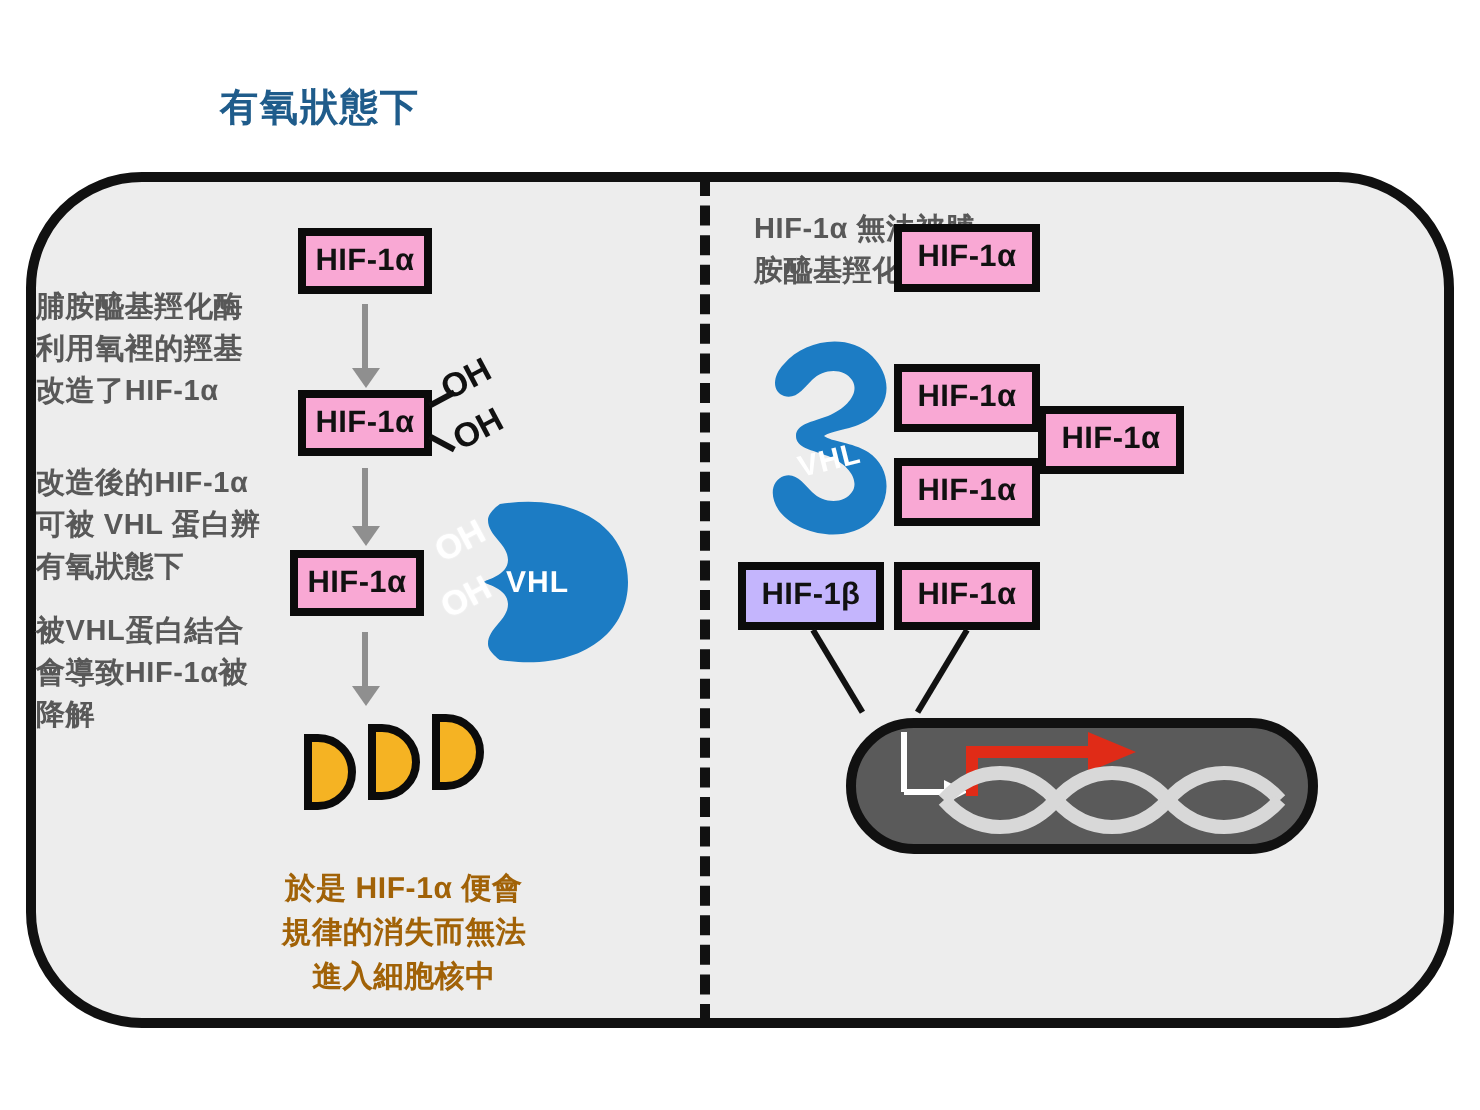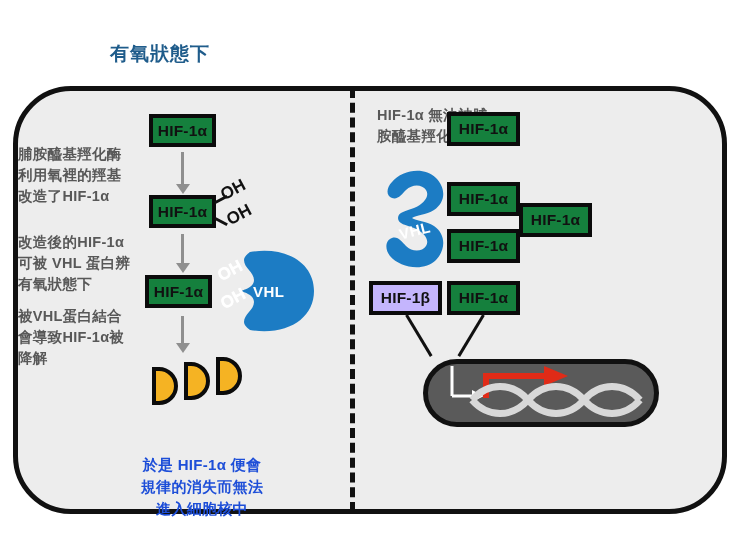--- a/index.html
+++ b/index.html
@@ -39,31 +39,31 @@
   #txt-l2{left:18px;top:232px;width:145px;}
   #txt-l3{left:18px;top:306px;width:140px;}
   #txt-r1{left:377px;top:105px;width:170px;}
   #txt-r2{left:596px;top:192px;width:140px;}
 
   
   .concl{
     position:absolute;font-weight:bold;font-size:15px;line-height:22px;
     text-align:center;white-space:pre-line;letter-spacing:.3px;
   }
-  #concl-left{left:96px;top:434px;width:212px;color:#1d4ed8;margin-top:20px;}
+  #concl-left{left:96px;top:434px;width:212px;color:#a16207;}
   #concl-right{left:398px;top:448px;width:292px;color:#cc3322;}
 
   
   .hifbox{
     position:absolute;box-sizing:border-box;
     border:4px solid #0b0b0b;
     display:flex;align-items:center;justify-content:center;
     font-weight:bold;font-size:15.5px;color:#111111;letter-spacing:.2px;
   }
-  .alpha{background:#15803d;}
+  .alpha{background:#f9a8d4;}
   .beta{background:#c4b5fd;}
 
   #box-a1{left:149px;top:114px;width:67px;height:33px;}
   #box-a2{left:149px;top:195px;width:67px;height:33px;}
   #box-a3{left:145px;top:275px;width:67px;height:33px;}
 
   #box-b1{left:447px;top:112px;width:73px;height:34px;}
   #box-b2{left:447px;top:182px;width:73px;height:34px;}
   #box-b3{left:447px;top:229px;width:73px;height:34px;}
   #box-b4{left:519px;top:203px;width:73px;height:34px;}

